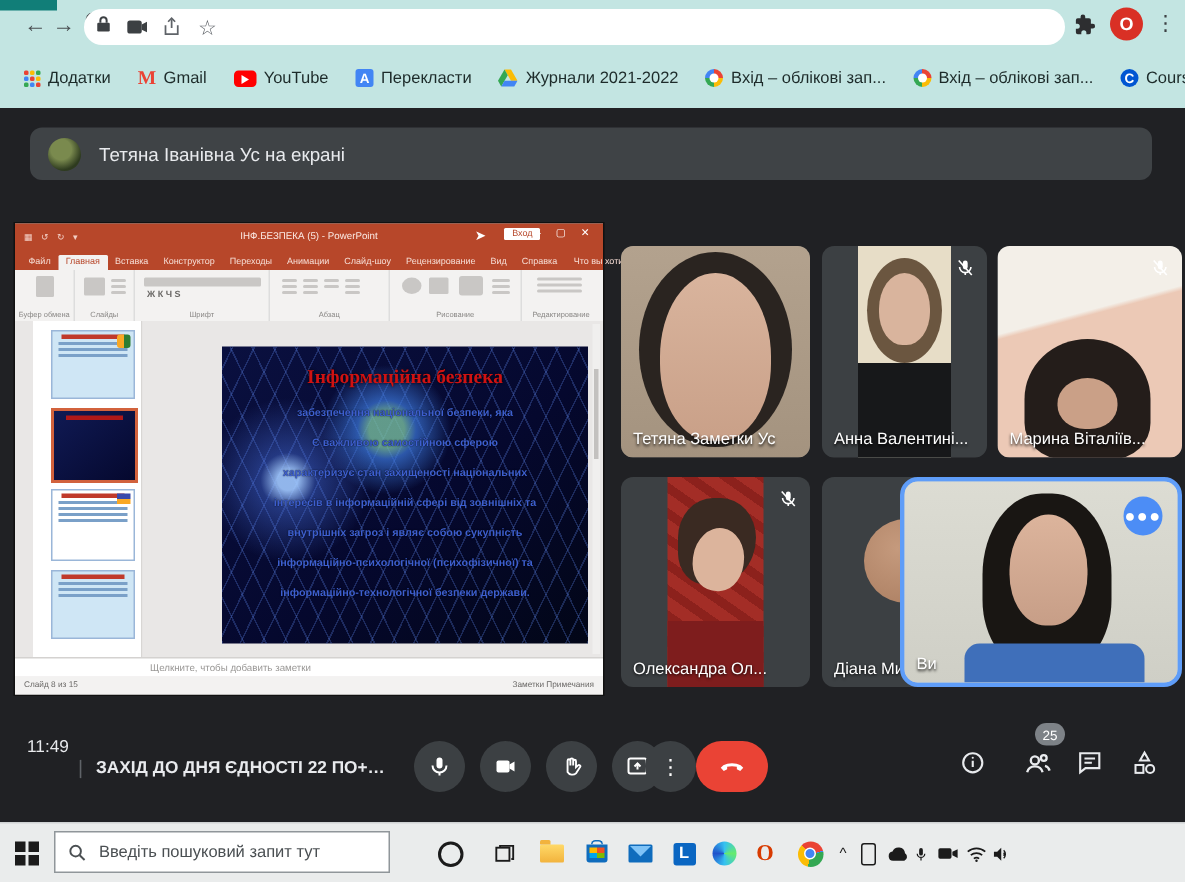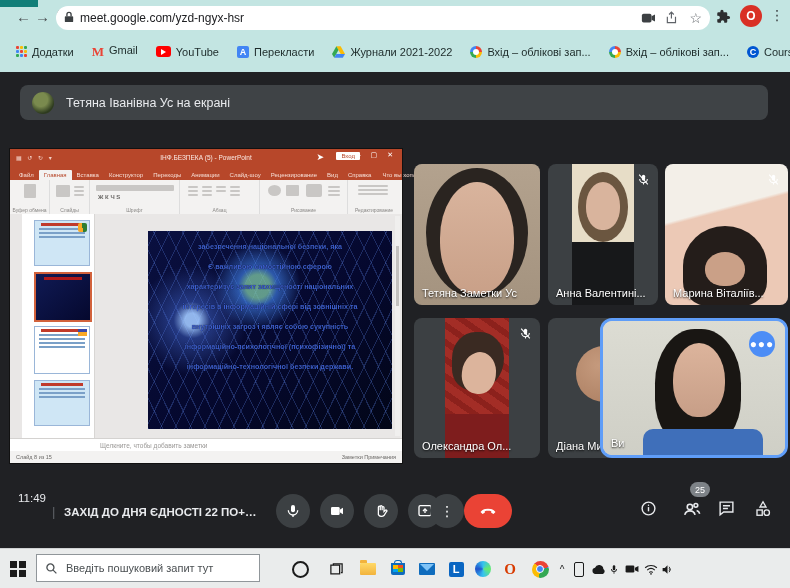--- a/index.html
+++ b/index.html
@@ -10,21 +10,21 @@
   
   .chrome{position:absolute;top:0;left:0;width:790px;height:72px;background:#c3e5e2;}
   .tabstub{position:absolute;top:0;left:0;width:38px;height:7px;background:#117e78;}
   .navbtn{position:absolute;top:7px;font-size:15px;color:#4a4f52;cursor:pointer;line-height:20px;}
   .addrbar{position:absolute;left:56px;top:6px;width:654px;height:24px;background:#fff;border-radius:13px;display:flex;align-items:center;padding:0 8px;box-sizing:border-box;}
   .url{font-size:12px;color:#202124;margin-left:6px;flex:1;}
   .addr-ic{margin-left:10px;display:flex;align-items:center;}
   .avatar-o{position:absolute;left:740px;top:5px;width:22px;height:22px;border-radius:50%;background:#d93025;color:#fff;font-size:12px;font-weight:bold;display:flex;align-items:center;justify-content:center;}
   .menu-dots{position:absolute;left:770px;top:7px;font-size:14px;color:#3c4043;}
   .bmbar{position:absolute;left:0;top:34px;width:790px;height:36px;display:flex;align-items:center;padding-left:16px;box-sizing:border-box;}
-  .bm{display:flex;align-items:flex-start;margin-right:18px;cursor:pointer;}
+  .bm{display:flex;align-items:center;margin-right:18px;cursor:pointer;}
   .bm-label{font-size:11px;color:#1d2b2a;margin-left:5px;white-space:nowrap;}
   .bm-sep{width:1px;height:18px;background:#8fb3af;margin:0 12px 0 4px;}
   .appgrid{width:11px;height:11px;display:grid;grid-template-columns:3px 3px 3px;grid-template-rows:3px 3px 3px;gap:1px;}
   .appgrid i{border-radius:1px;}
   .gmail-m{color:#ea4335;font-weight:bold;font-size:13px;font-family:"Liberation Serif",serif;}
   .yt{width:15px;height:11px;background:#f00;border-radius:3px;position:relative;}
   .yt:after{content:"";position:absolute;left:5px;top:3px;border-left:5px solid #fff;border-top:3px solid transparent;border-bottom:3px solid transparent;}
   .tr-ic{width:12px;height:12px;background:#4285f4;border-radius:2px;color:#fff;font-size:9px;font-weight:bold;text-align:center;line-height:12px;}
   .gball{width:12px;height:12px;border-radius:50%;background:conic-gradient(#ea4335 0 25%,#fbbc05 0 50%,#34a853 0 75%,#4285f4 0 100%);position:relative;}
   .gball:after{content:"";position:absolute;left:3px;top:3px;width:6px;height:6px;border-radius:50%;background:#fff;}
@@ -126,21 +126,20 @@
           <path d="M19 3v6h-6z" fill="#3c4043"></path>
         </svg>
     </div>
     <div class="addrbar">
       <span>
         <svg width="10" height="12" viewBox="0 0 12 14">
             <rect x="1" y="6" width="10" height="7" rx="1" fill="#3c4043"></rect>
             <path d="M3.5 6V4a2.5 2.5 0 0 1 5 0v2" fill="none" stroke="#3c4043" stroke-width="1.6"></path>
           </svg>
       </span>
-      <span class="url">meet.google.com/yzd-ngyx-hsr</span>
       <span class="addr-ic">
         <svg width="14" height="12" viewBox="0 0 16 12">
             <rect x="1" y="1" width="11" height="10" rx="2" fill="#3c4043"></rect>
             <path d="M12 4l4-2v8l-4-2z" fill="#3c4043"></path>
           </svg>
       </span>
       <span class="addr-ic">
         <svg width="14" height="14" viewBox="0 0 24 24" fill="none" stroke="#5f6368" stroke-width="2">
             <path d="M4 10v10h14V10"></path>
             <path d="M11 13V3"></path>
@@ -294,24 +293,25 @@
               <div class="tline"></div>
               <div class="tline"></div>
           </div>
         </div>
         <div class="scroll">
             <i></i>
           </div>
       </div>
 
       <div class="slide">
+        <div class="slide-title">Інформаційна безпека</div>
         <div class="slide-body">
           <div>забезпечення національної безпеки, яка</div>
           <div>Є важливою самостійною сферою</div>
-          <div>характеризує запит захищеності національних</div>
+          <div>характеризує стан захищеності національних</div>
           <div>інтересів в інформаційній сфері від зовнішніх та</div>
           <div>внутрішніх загроз і являє собою сукупність</div>
           <div>інформаційно-психологічної (психофізичної) та</div>
           <div>інформаційно-технологічної безпеки держави.</div>
         </div>
       </div>
 
       <div class="ppt-notes">Щелкните, чтобы добавить заметки</div>
       <div class="ppt-status">
         <span>Слайд 8 из 15</span>

